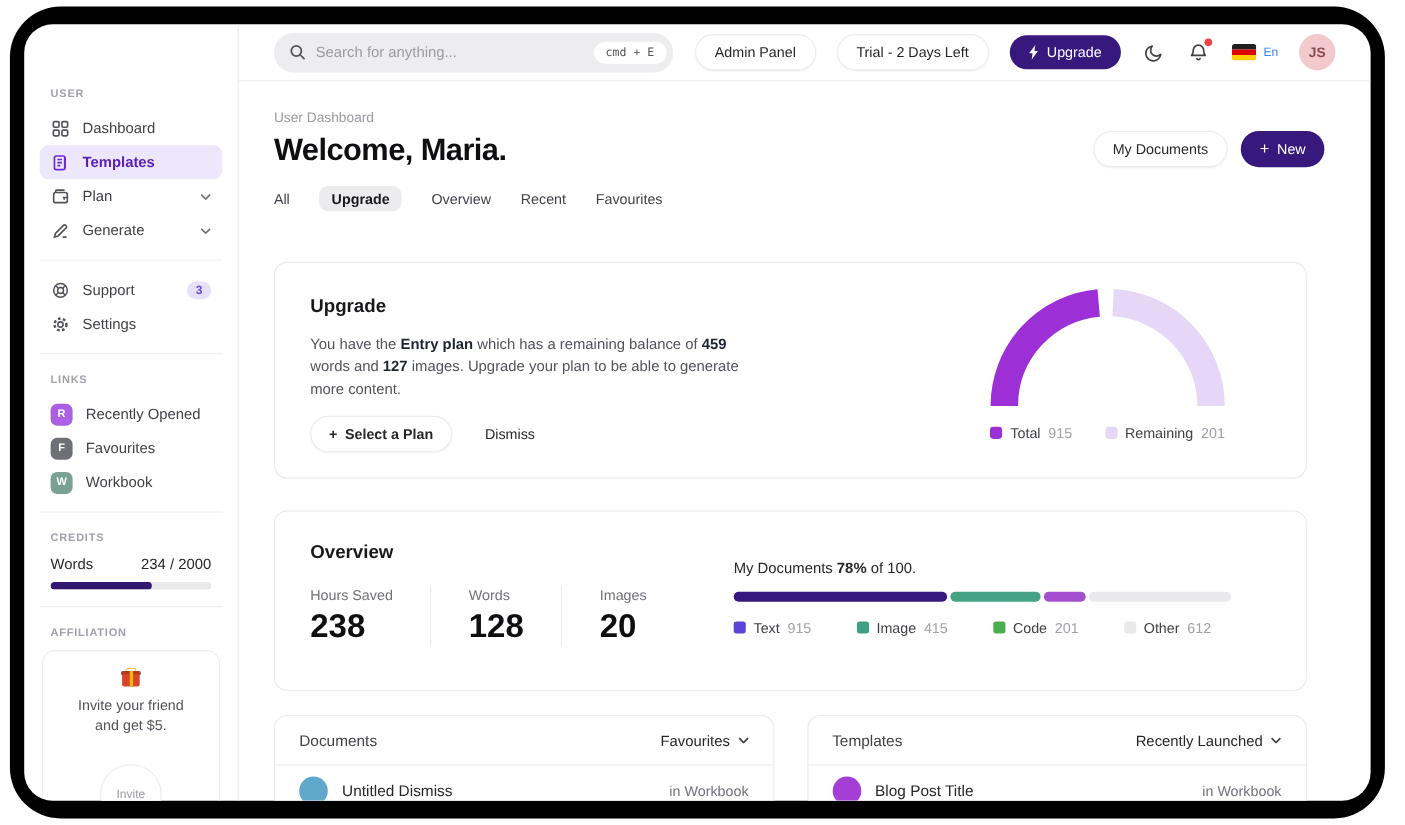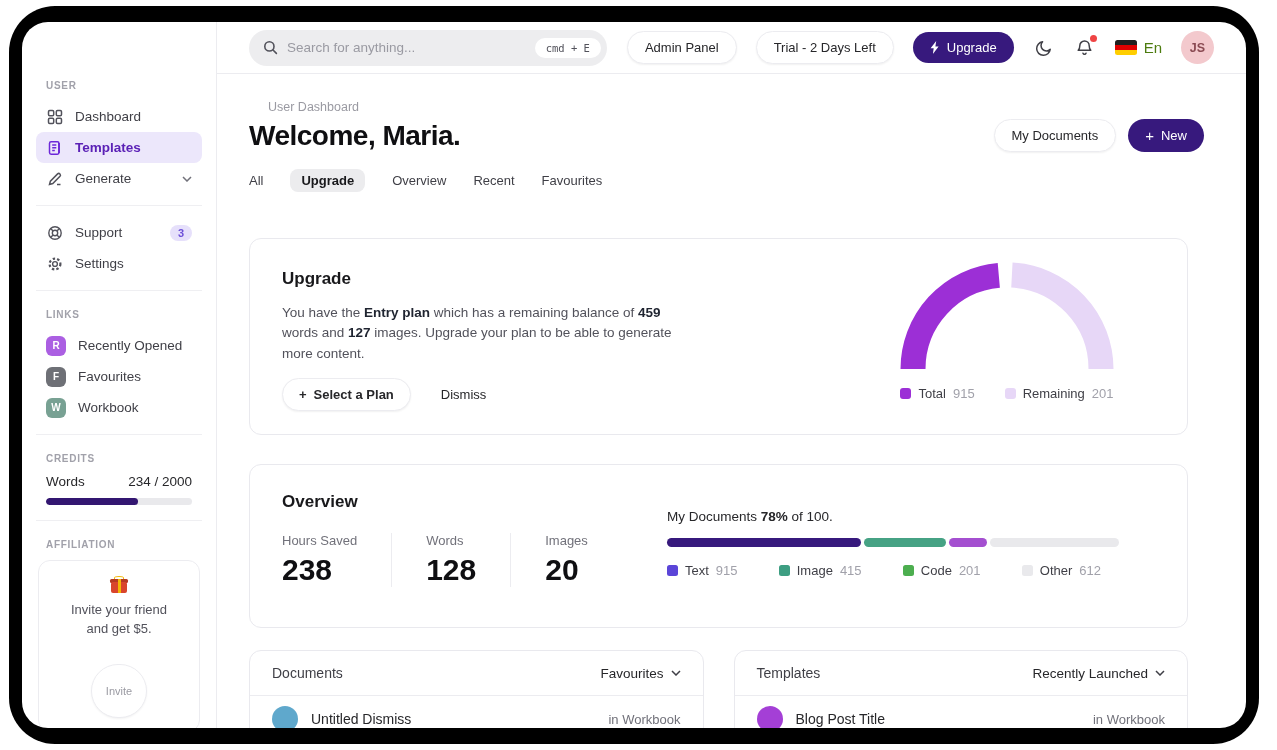--- a/index.html
+++ b/index.html
@@ -65,26 +65,26 @@
     font-weight:500; color:#fff; cursor:pointer; display:flex; align-items:center;
     gap:7px; white-space:nowrap; font-family:inherit; }
   .icon-btn { width:22px; height:22px; display:flex; align-items:center;
     justify-content:center; color:#3f3f46; cursor:pointer; position:relative; }
   .dot { position:absolute; top:-2px; right:-1px; width:7px; height:7px;
     border-radius:50%; background:#ef4444; }
   .flag-wrap { display:flex; align-items:center; gap:7px; cursor:pointer; }
   .flag { width:22px; height:15px; border-radius:2.5px; overflow:hidden; display:flex; flex-direction:column; }
   .flag i { flex:1; }
   .flag i:nth-child(1){background:#1f1f1f;} .flag i:nth-child(2){background:#dd0000;} .flag i:nth-child(3){background:#ffce00;}
-  .locale { font-size:15px; color:#4d7c0f; }
+  .locale { font-size:11px; color:#3b82f6; }
   .avatar { width:33px; height:33px; border-radius:50%; background:#f3c9cd; color:#8a4a52;
     font-size:12.5px; font-weight:700; display:flex; align-items:center; justify-content:center; cursor:pointer; }
 
   .content { flex:1; overflow:hidden; padding:0 32px; position:relative; }
-  .breadcrumb { margin-top:26px; font-size:12.5px; color:#9a9aa2;margin-left:19px; }
+  .breadcrumb { margin-top:26px; font-size:12.5px; color:#9a9aa2; }
   .title-row { display:flex; align-items:center; margin-top:5px; }
   h1.page-title { font-size:28px; font-weight:700; color:#0f0f12; letter-spacing:-.5px; }
   .title-actions { margin-left:auto; display:flex; gap:12px; align-items:center; margin-right:10px; }
   .tabs { display:flex; align-items:center; gap:27px; margin-top:17px; font-size:13px; color:#3f3f46; }
   .tab { cursor:pointer; padding:4px 0; }
   .tab.active { background:#ececee; border-radius:8px; padding:4px 11px; font-weight:700; color:#18181b; }
 
   .card { border:1px solid #e9e9ee; border-radius:12px; background:#fff; position:relative; margin-right:26px; }
   .upgrade-card { margin-top:46px; height:197px; padding:30px 32px; }
   .card-title { font-size:17px; font-weight:700; color:#18181b; }
@@ -159,20 +159,36 @@
         <span class="ic">
           <svg width="16" height="16" viewBox="0 0 16 16" fill="none" stroke="currentColor" stroke-width="1.5">
             <rect x="2.5" y="1.8" width="9.5" height="12.4" rx="1.6"></rect>
             <path d="M5.2 5h4.1M5.2 7.8h4.1M5.2 10.6h2.6"></path>
               <path d="M12 3v10" stroke-width="1.8"></path>
           </svg>
           </span>
         <span>Templates</span>
       </div>
 
+      <div class="side-item">
+        <span class="ic">
+          <svg width="16" height="16" viewBox="0 0 16 16" fill="none" stroke="currentColor" stroke-width="1.5">
+            <rect x="1.8" y="4" width="12.4" height="9.2" rx="1.8"></rect>
+            <path d="M1.8 6.5h8.5a1.5 1.5 0 0 1 0 3.8" opacity="0"></path>
+            <path d="M10 8.5h4.2M3.5 4V3a1.2 1.2 0 0 1 1.2-1.2h7"></path>
+            <circle cx="11.4" cy="9.8" r="0.9" fill="currentColor" stroke="none"></circle>
+          </svg>
+          </span>
+        <span>Plan</span>
+        <span class="chev">
+          <svg width="10" height="6" viewBox="0 0 10 6" fill="none" stroke="currentColor" stroke-width="1.5">
+              <path d="M1 1l4 4 4-4"></path>
+            </svg>
+          </span>
+      </div>
 
       <div class="side-item">
         <span class="ic">
           <svg width="16" height="16" viewBox="0 0 16 16" fill="none" stroke="currentColor" stroke-width="1.5">
             <path d="M2.5 13.5l.9-3.4 7.2-7.2a1.7 1.7 0 0 1 2.4 2.4l-7.2 7.2-3.3 1z"></path>
               <path d="M10 13.5h3.5"></path>
           </svg>
           </span>
         <span>Generate</span>
         <span class="chev">

